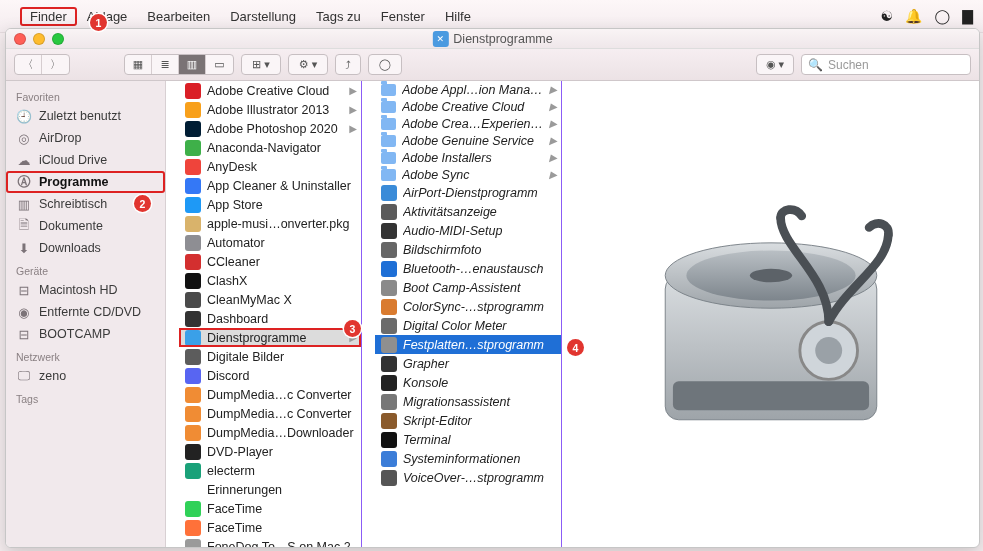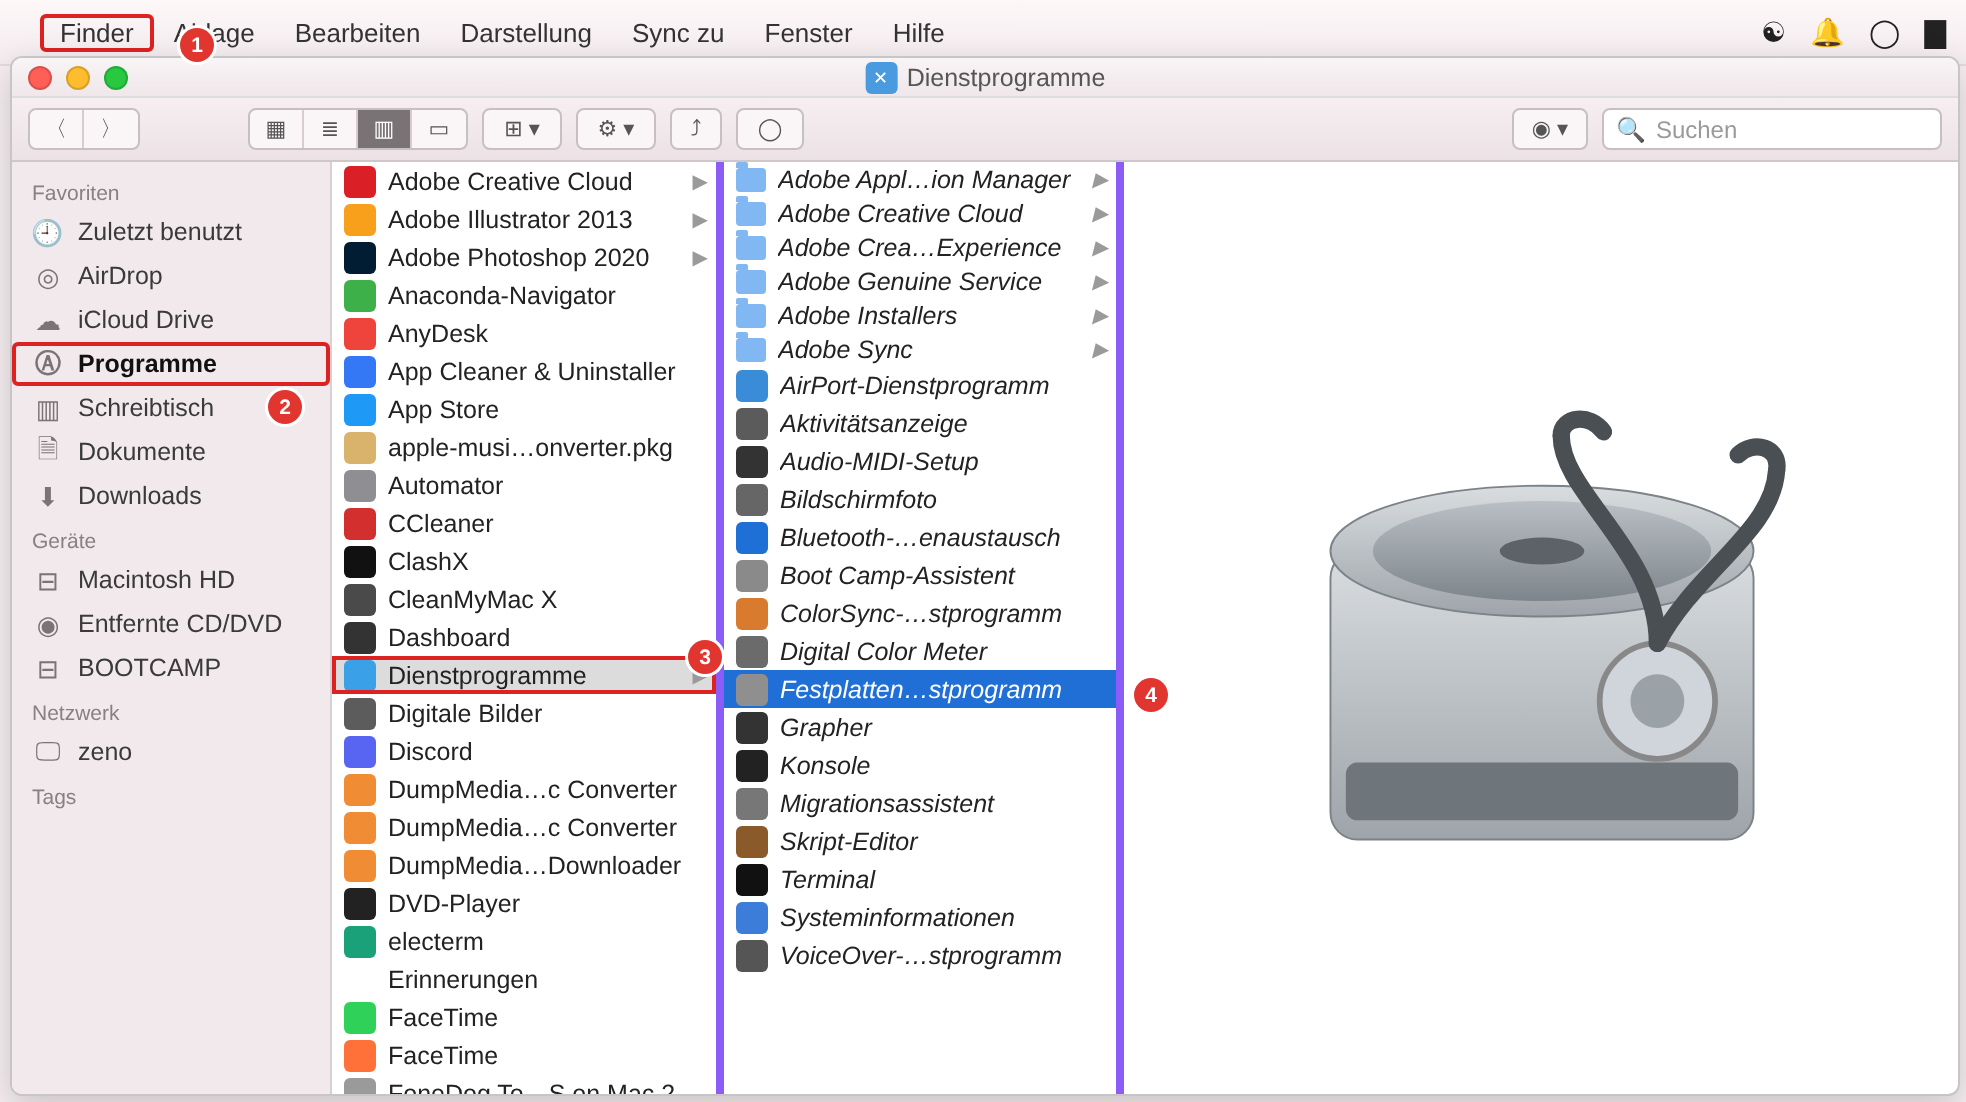--- a/index.html
+++ b/index.html
@@ -28,21 +28,21 @@
 .tseg .seg.active{ background:#7a7375; color:#fff; }
 .search { margin-left: auto; width: 170px; height: 21px; border: 1px solid #c7bfc2; border-radius: 4px; background:#fff; display:flex; align-items:center; padding:0 6px; color:#9a9a9a; gap:5px; font-size:12px; }
 
 .body { display: flex; height: calc(100% - 52px); }
 .sidebar { width: 160px; background: #f1e9ec; border-right: 1px solid #d8d0d3; overflow-y: auto; padding-top: 4px; }
 .sb-head { font-size: 10.5px; color: #8a8083; padding: 6px 10px 2px; text-transform: none; }
 .sb-item { display:flex; align-items:center; gap:7px; padding: 3px 10px; font-size: 12.5px; color:#3a3a3a; cursor:default; }
 .sb-item .ic { width:16px; height:16px; display:flex; align-items:center; justify-content:center; color:#7c7378; font-size:13px; }
 .sb-item.sel { border:2px solid #d22; border-radius:3px; padding:1px 8px; font-weight:600; color:#111; }
 
-.col { border-right: 4px solid #8b5cf6; overflow-y:auto; position:relative; }
+.col { border-right: 1px solid #8b5cf6; overflow-y:auto; position:relative;padding-left:13px; }
 .col1{ width:196px; } .col2{ width:200px;font-style:italic; } .preview{ flex:1; display:flex; align-items:center; justify-content:center; }
 .row { display:flex; align-items:center; padding: 1.5px 4px 1.5px 6px; font-size:12.5px; color:#222; gap:6px; white-space:nowrap; cursor:default; position:relative; }
 .row .ic { width:16px; height:16px; flex:none; border-radius:3px; display:flex; align-items:center; justify-content:center; font-size:10px; color:#fff; }
 .row .name { flex:1; overflow:hidden; text-overflow:ellipsis; }
 .row .chev { color:#9a9a9a; font-size:10px; }
 .row.selcol { background:#dcdcdc; }
 .row.selcol.boxed { outline:2px solid #d22; outline-offset:-2px; }
 .row.selblue { background:#1f6fd6; color:#fff; }
 
 .annot { position:absolute; width:17px; height:17px; border-radius:50%; background:#e1352f; color:#fff; font-size:10.5px; font-weight:700; display:flex; align-items:center; justify-content:center; box-shadow:0 0 0 1.5px #fff; z-index:50; }
@@ -63,21 +63,21 @@
 </style>
 </head>
 <body>
 
 <div class="menubar">
   <span class="apple"></span>
   <span class="menu-item active">Finder</span>
   <span class="menu-item">Ablage</span>
   <span class="menu-item">Bearbeiten</span>
   <span class="menu-item">Darstellung</span>
-  <span class="menu-item">Sync zu</span>
+  <span class="menu-item">Tags zu</span>
   <span class="menu-item">Fenster</span>
   <span class="menu-item">Hilfe</span>
   <div class="menubar-right">
     <span>☯</span>
     <span>🔔</span>
     <span>◯</span>
     <span>▇</span>
   </div>
   <div class="annot" style="left:90px; top:14px;">1</div>
 </div>

